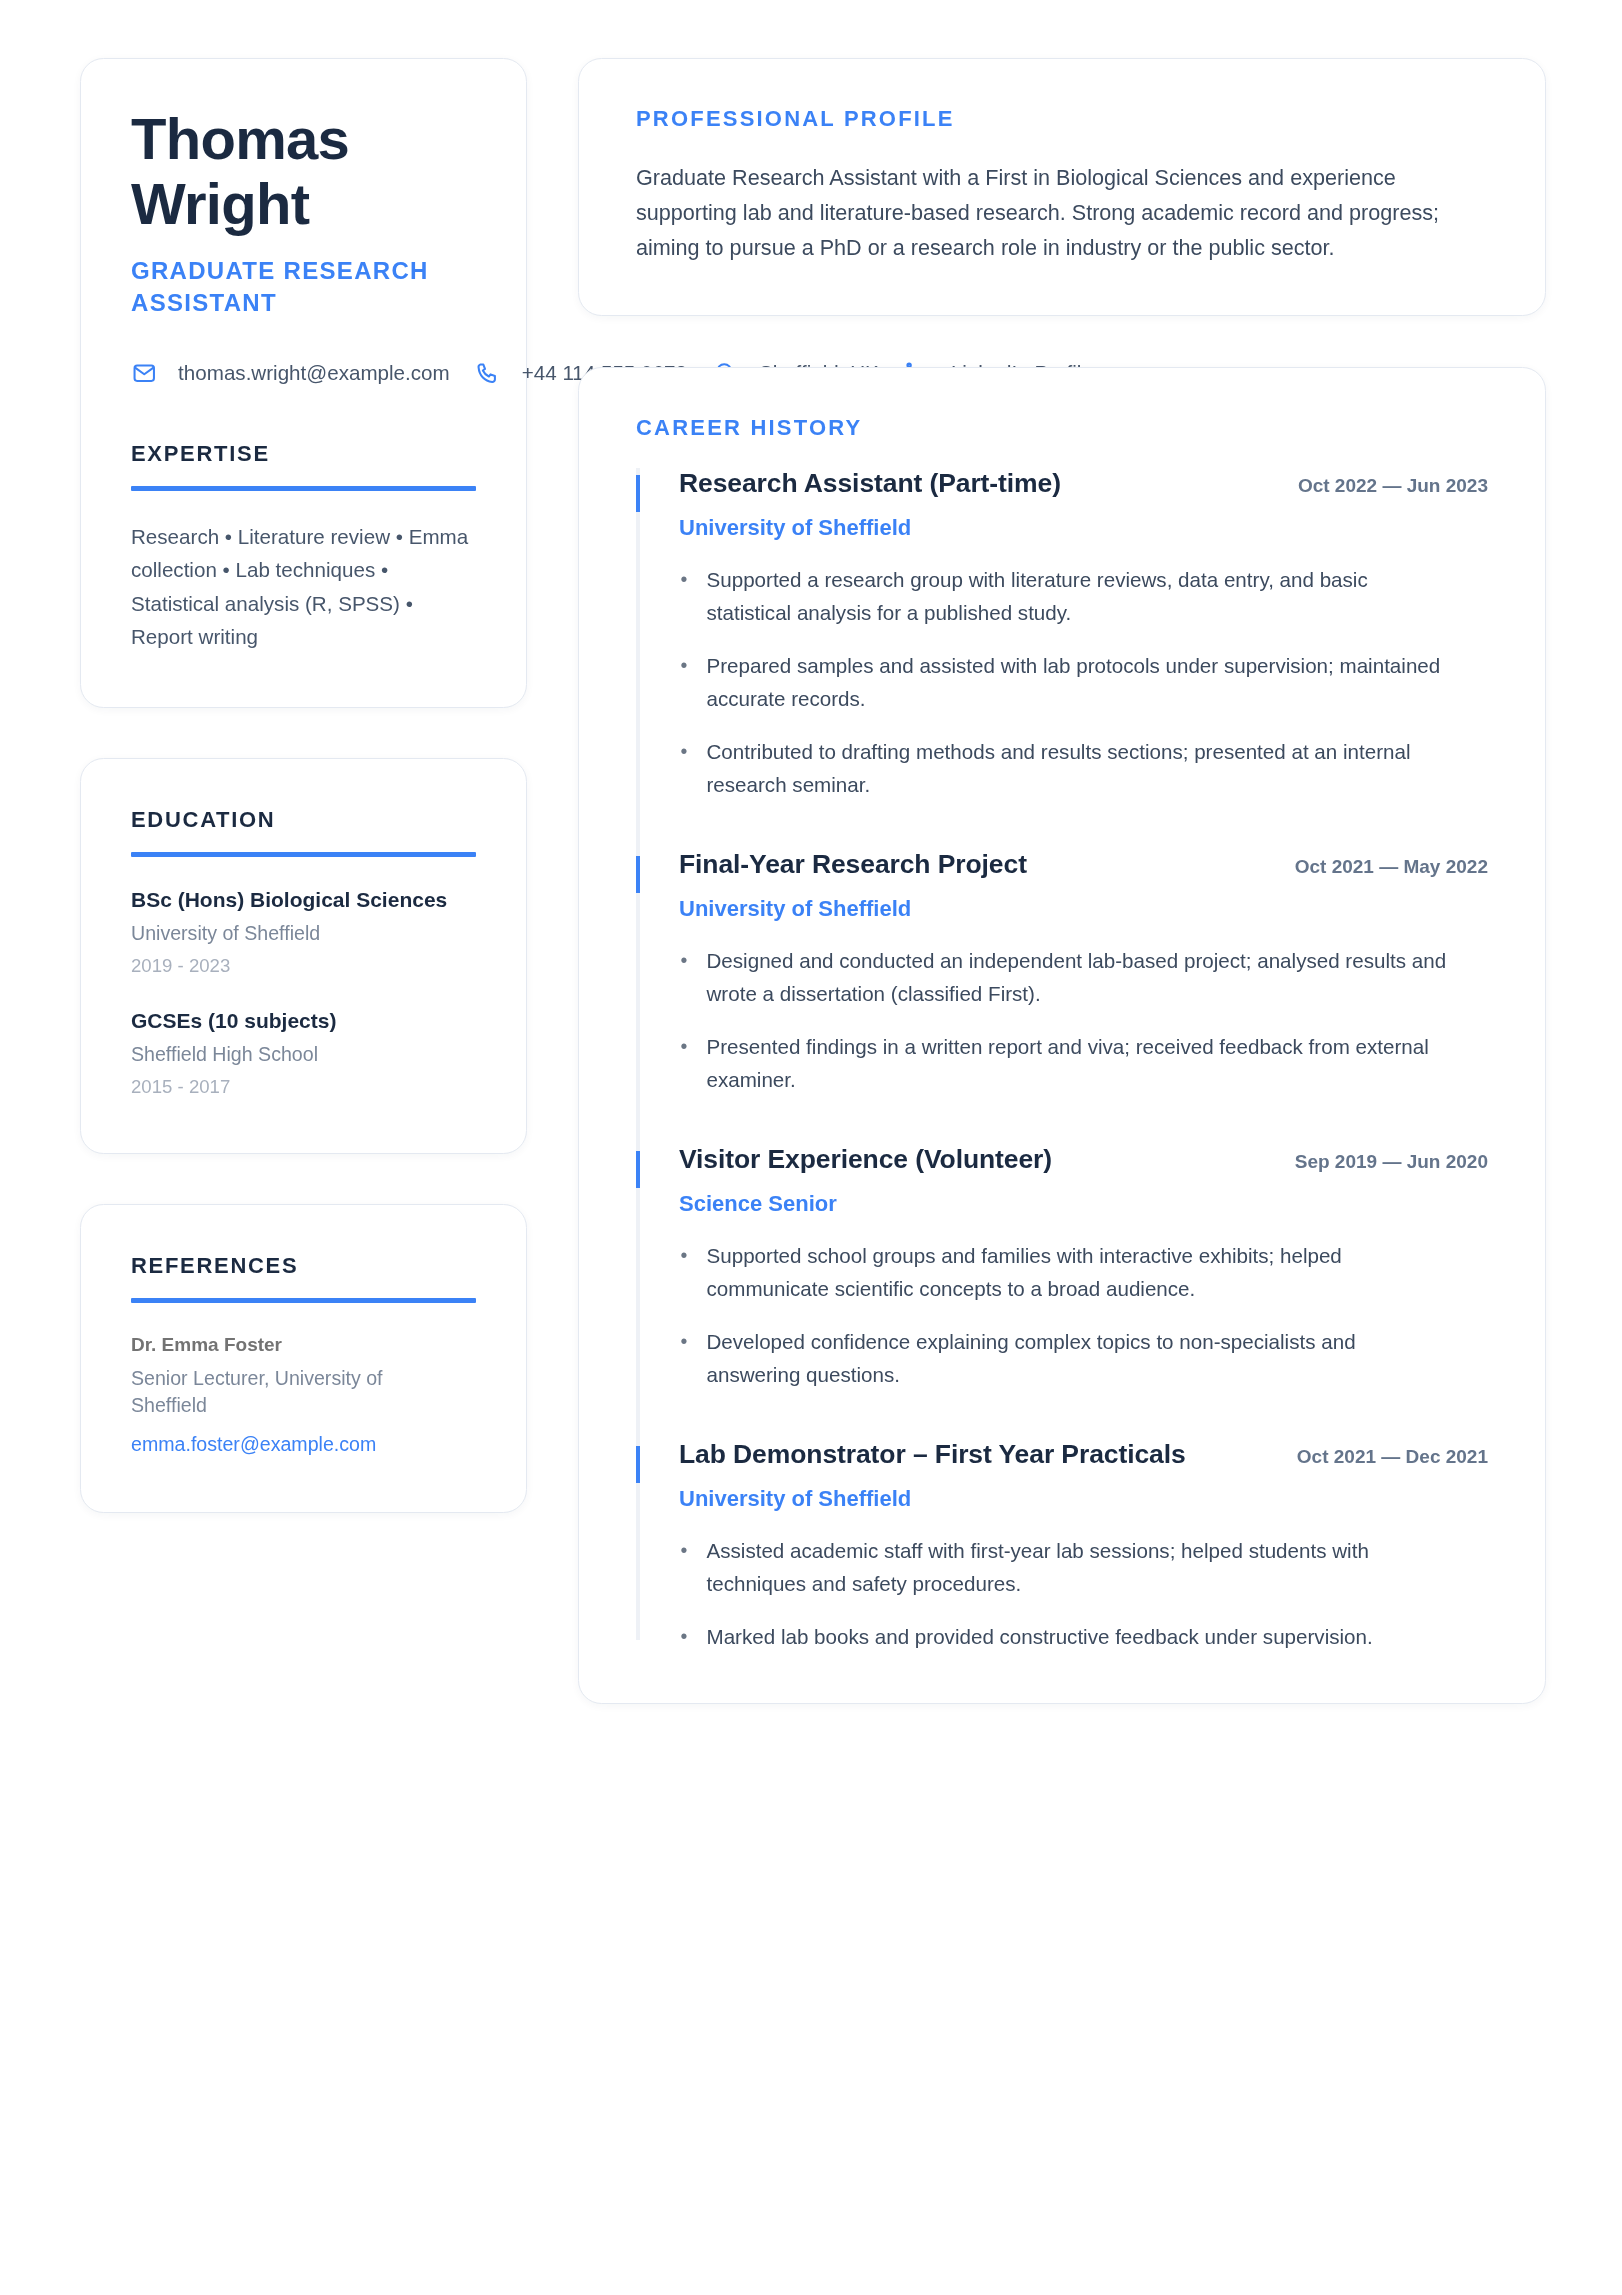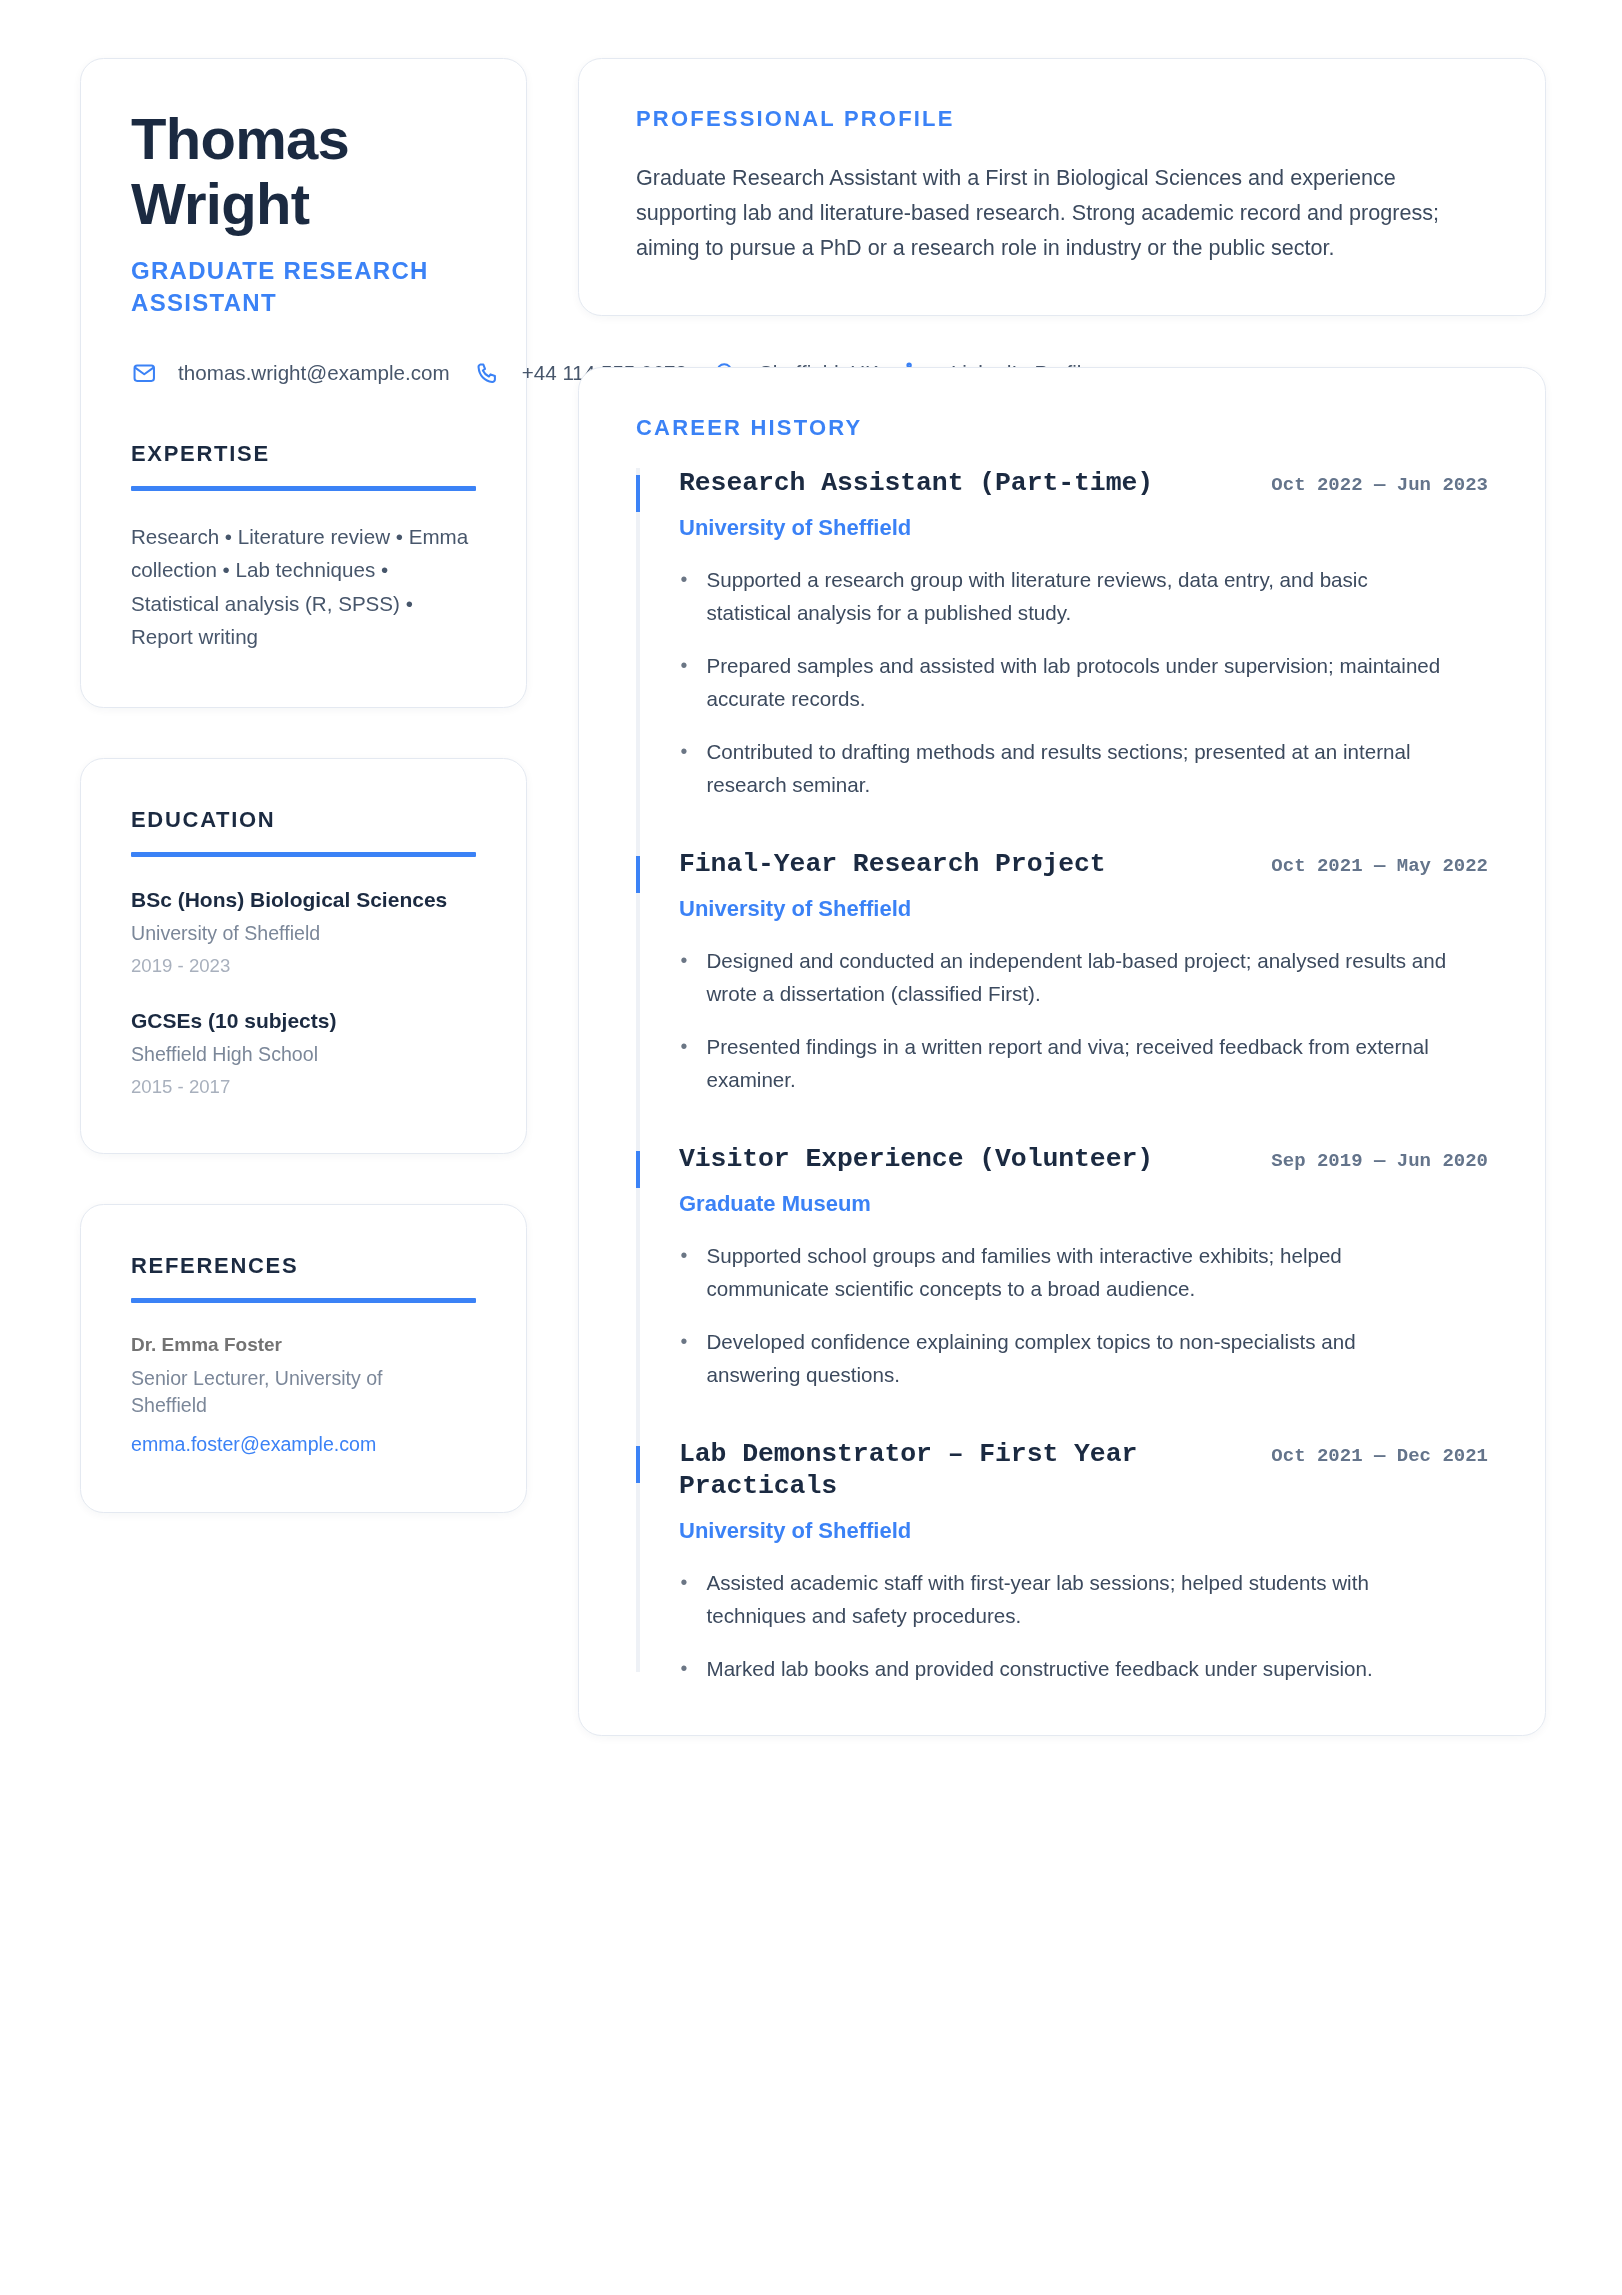--- a/index.html
+++ b/index.html
@@ -179,21 +179,20 @@
     left: 0; top: 6.4px;
     width: 4.4px; height: 37px;
     background: #3b82f6;
   }
 
   .job-head {
     display: flex;
     align-items: baseline;
     justify-content: space-between;
     gap: 19.6px;
-    font-family: Liberation Mono, monospace;
   }
   .job-title {
     font-size: 26.5px;
     font-weight: 700;
     color: #1b2a41;
     line-height: 1.2;
     letter-spacing: -0.1px;
   }
   .job-dates {
     font-size: 19px;
@@ -379,21 +378,21 @@
           </div>
         </div>
 
         <div class="job">
           <span class="job-rail"></span>
           <span class="job-mark"></span>
           <div class="job-head">
             <div class="job-title">Visitor Experience (Volunteer)</div>
             <div class="job-dates">Sep 2019 — Jun 2020</div>
           </div>
-          <div class="job-org">Graduate Museum</div>
+          <div class="job-org">Science Senior</div>
           <div class="job-bullets">
             <div class="bullet">
               <span class="bullet-dot">•</span>
               <span class="bullet-txt">Supported school groups and families with interactive exhibits; helped communicate scientific concepts to a broad audience.</span>
             </div>
             <div class="bullet">
               <span class="bullet-dot">•</span>
               <span class="bullet-txt">Developed confidence explaining complex topics to non-specialists and answering questions.</span>
             </div>
           </div>

